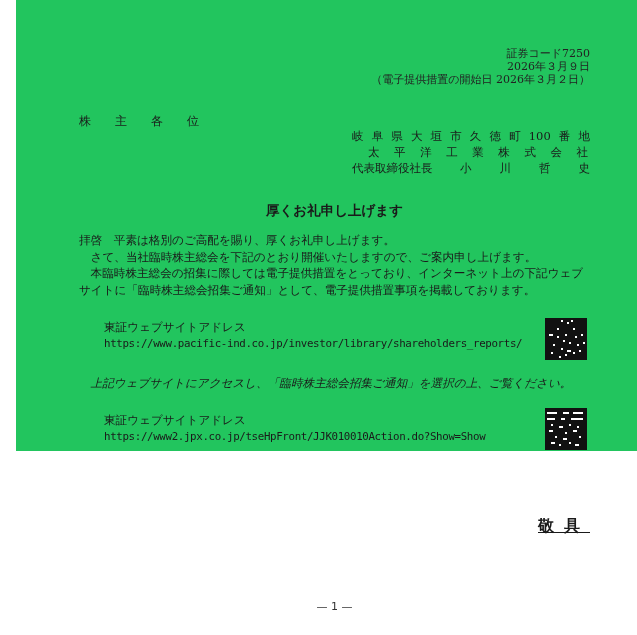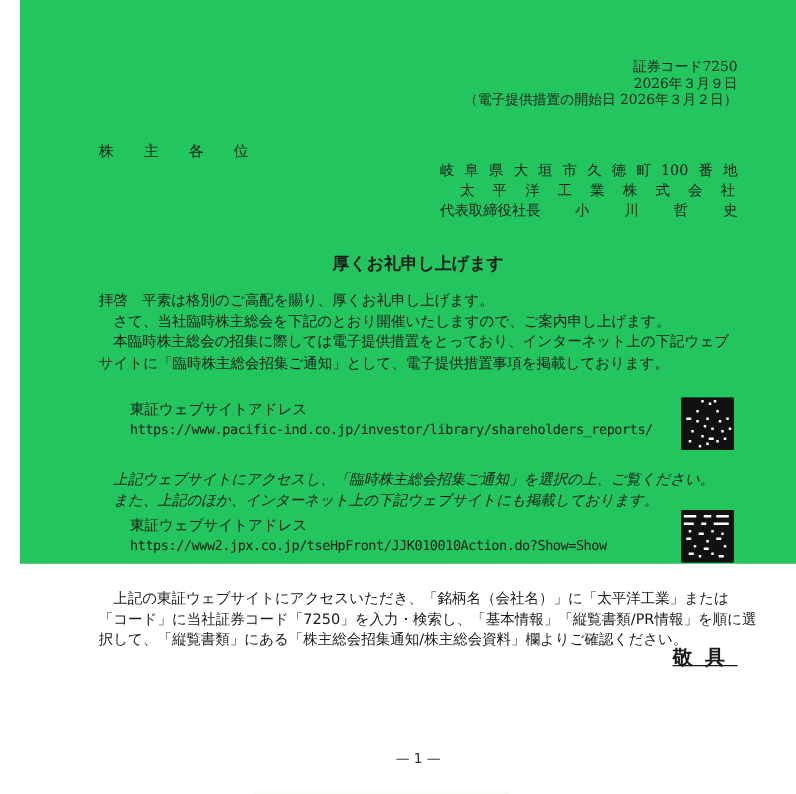--- a/index.html
+++ b/index.html
@@ -187,21 +187,20 @@
         <rect x="6" y="5" width="1" height="1"></rect>
           <rect x="14" y="5" width="1" height="1"></rect>
         <rect x="3" y="17" width="1" height="1"></rect>
           <rect x="7" y="19" width="1" height="1"></rect>
       </g>
     </svg>
   </div>
 
   <div class="abs body-text" style="top:375px;font-style:italic;">
     <p>　上記ウェブサイトにアクセスし、「臨時株主総会招集ご通知」を選択の上、ご覧ください。</p>
-    <p>　また、上記のほか、インターネット上の下記ウェブサイトにも掲載しております。</p>
   </div>
 
   <div class="abs url-label" style="left:88px;top:413px;">東証ウェブサイトアドレス</div>
   <div class="abs url" style="left:88px;top:430px;">https://www2.jpx.co.jp/tseHpFront/JJK010010Action.do?Show=Show</div>
   <div class="abs qr" style="left:529px;top:408px;">
     <svg width="42" height="42" viewBox="0 0 21 21">
       <rect width="21" height="21" fill="#111"></rect>
       <g fill="#fff">
         <rect x="1" y="2" width="5" height="1"></rect>
           <rect x="9" y="2" width="3" height="1"></rect>
@@ -220,22 +219,17 @@
         <rect x="9" y="15" width="2" height="1"></rect>
           <rect x="17" y="14" width="1" height="1"></rect>
         <rect x="3" y="17" width="2" height="1"></rect>
           <rect x="12" y="17" width="1" height="1"></rect>
         <rect x="15" y="18" width="2" height="1"></rect>
           <rect x="7" y="18" width="1" height="1"></rect>
       </g>
     </svg>
   </div>
 
-  <div class="abs body-text" style="top:470px;">
-    <p>　上記の東証ウェブサイトにアクセスいただき、「銘柄名（会社名）」に「太平洋工業」または</p>
-    <p>「コード」に当社証券コード「7250」を入力・検索し、「基本情報」「縦覧書類/PR情報」を順に選</p>
-    <p>択して、「縦覧書類」にある「株主総会招集通知/株主総会資料」欄よりご確認ください。</p>
-  </div>
 
   <div class="abs closing">敬具</div>
 
   <div class="abs footer">— 1 —</div>
 </div>
 
 </body></html>

